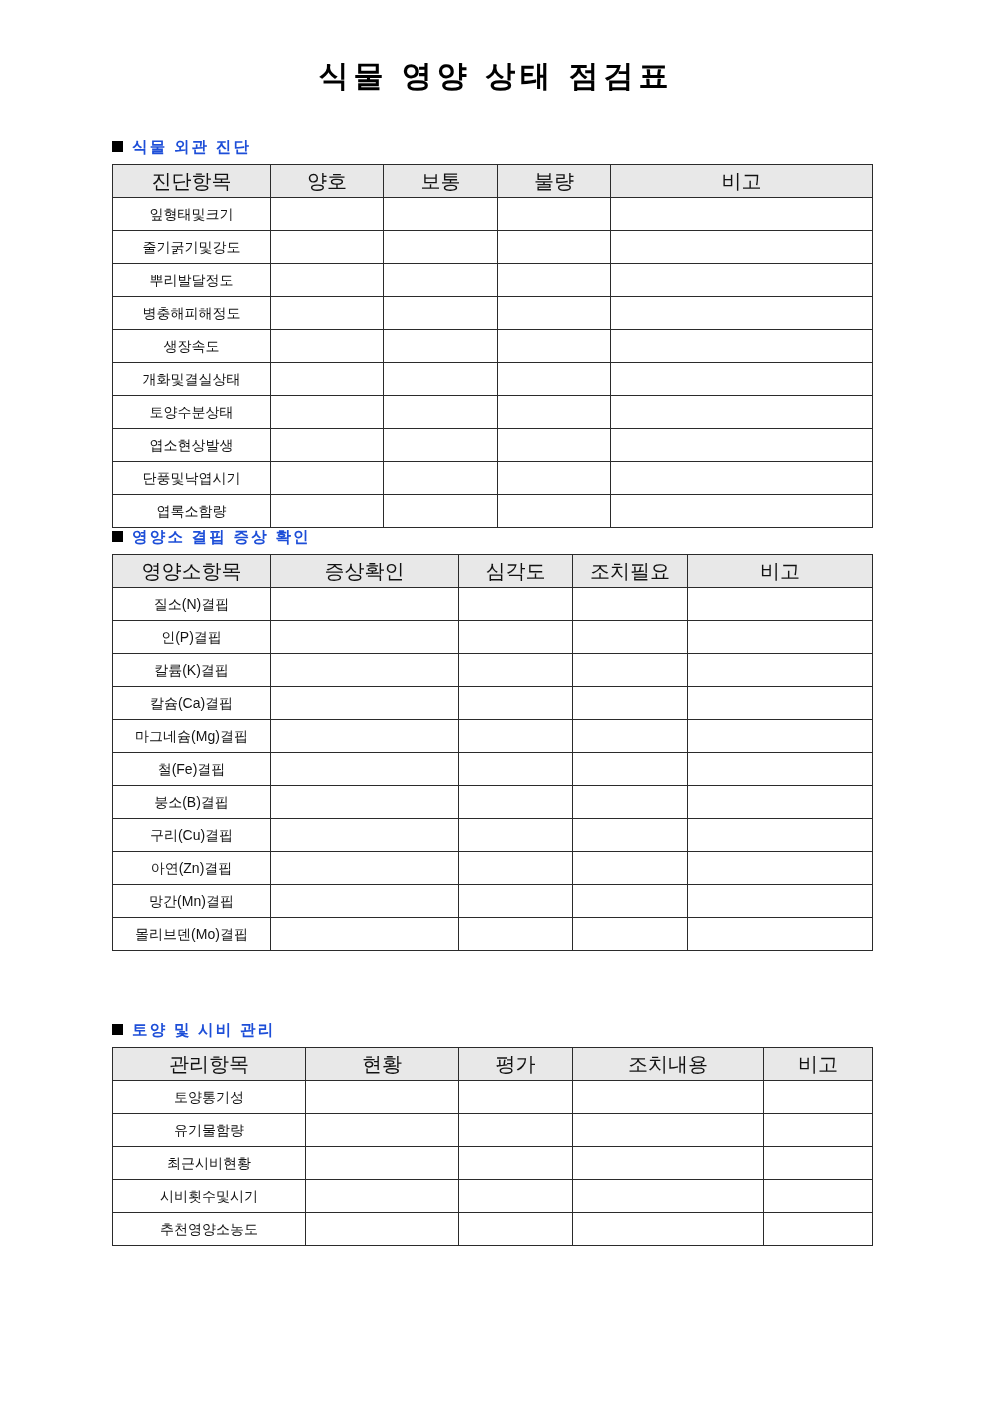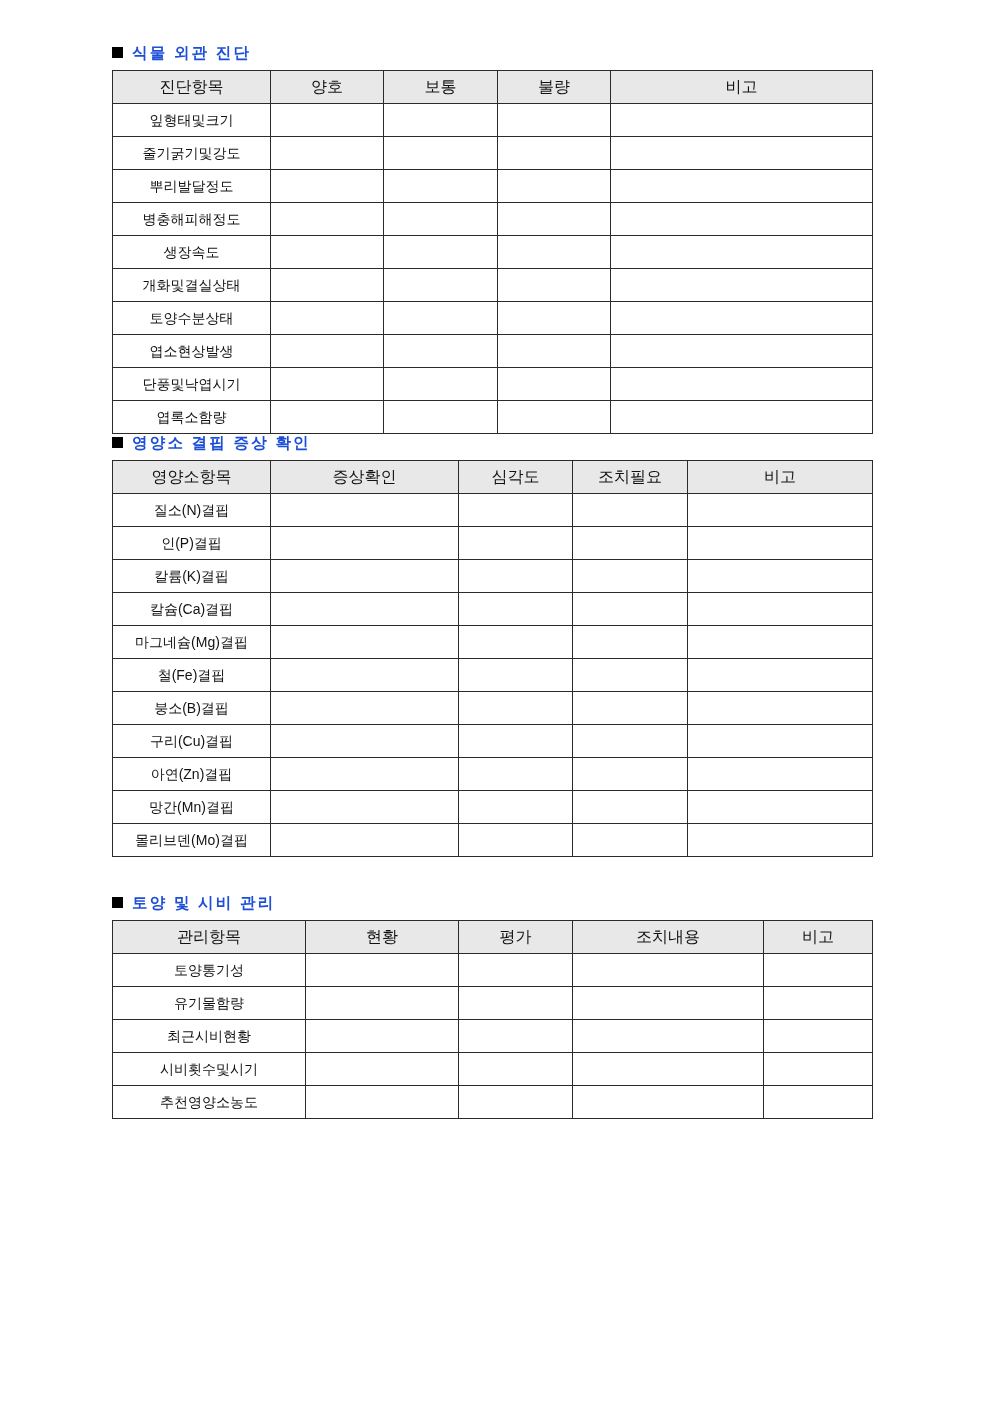--- a/index.html
+++ b/index.html
@@ -32,21 +32,21 @@
     padding-top: 58px;
     padding-bottom: 0;
     line-height: 1.2;
   }
   .section {
     margin-left: 112px;
     margin-right: 120px;
   }
   .section-1 { margin-top: 44px; }
   .section-2 { }
-  .section-3 { margin-top: 37px; }
+  .section-3 { margin-top: 70px; }
 
   .section-head {
     font-size: 15.5px;
     font-weight: bold;
     color: #1d4ed8;
     letter-spacing: 2.2px;
     margin-bottom: 9px;
     display: flex;
     align-items: center;
     line-height: 1.1;
@@ -70,21 +70,21 @@
     border: 1px solid #2b2b2b;
     padding: 0;
     vertical-align: middle;
   }
   table.grid thead th {
     background: #e8e8e8;
     font-weight: normal;
     text-align: center;
     height: 32px;
     color: #111111;
-    font-size: 16px;
+    font-size: 20px;
   }
   table.grid tbody td {
     height: 32px;
     background: #ffffff;
   }
   td.label-cell {
     text-align: center;
     padding: 4px 7px;
     line-height: 1.32;
     color: #111111;
@@ -111,20 +111,21 @@
   .t3 col.c1 { width: 153px; }
   .t3 col.c2 { width: 114px; }
   .t3 col.c3 { width: 191px; }
   .t3 col.c4 { width: 109px; }
 </style>
 </head>
 <body>
 
 <div class="page">
 
+  <h1 class="doc-title">식물 영양 상태 점검표</h1>
 
   <div class="section section-1">
     <div class="section-head">
       <span class="bullet"></span>
       <span>식물 외관 진단</span>
     </div>
     <table class="grid t1">
       <colgroup>
         <col class="c0">
           <col class="c1">

